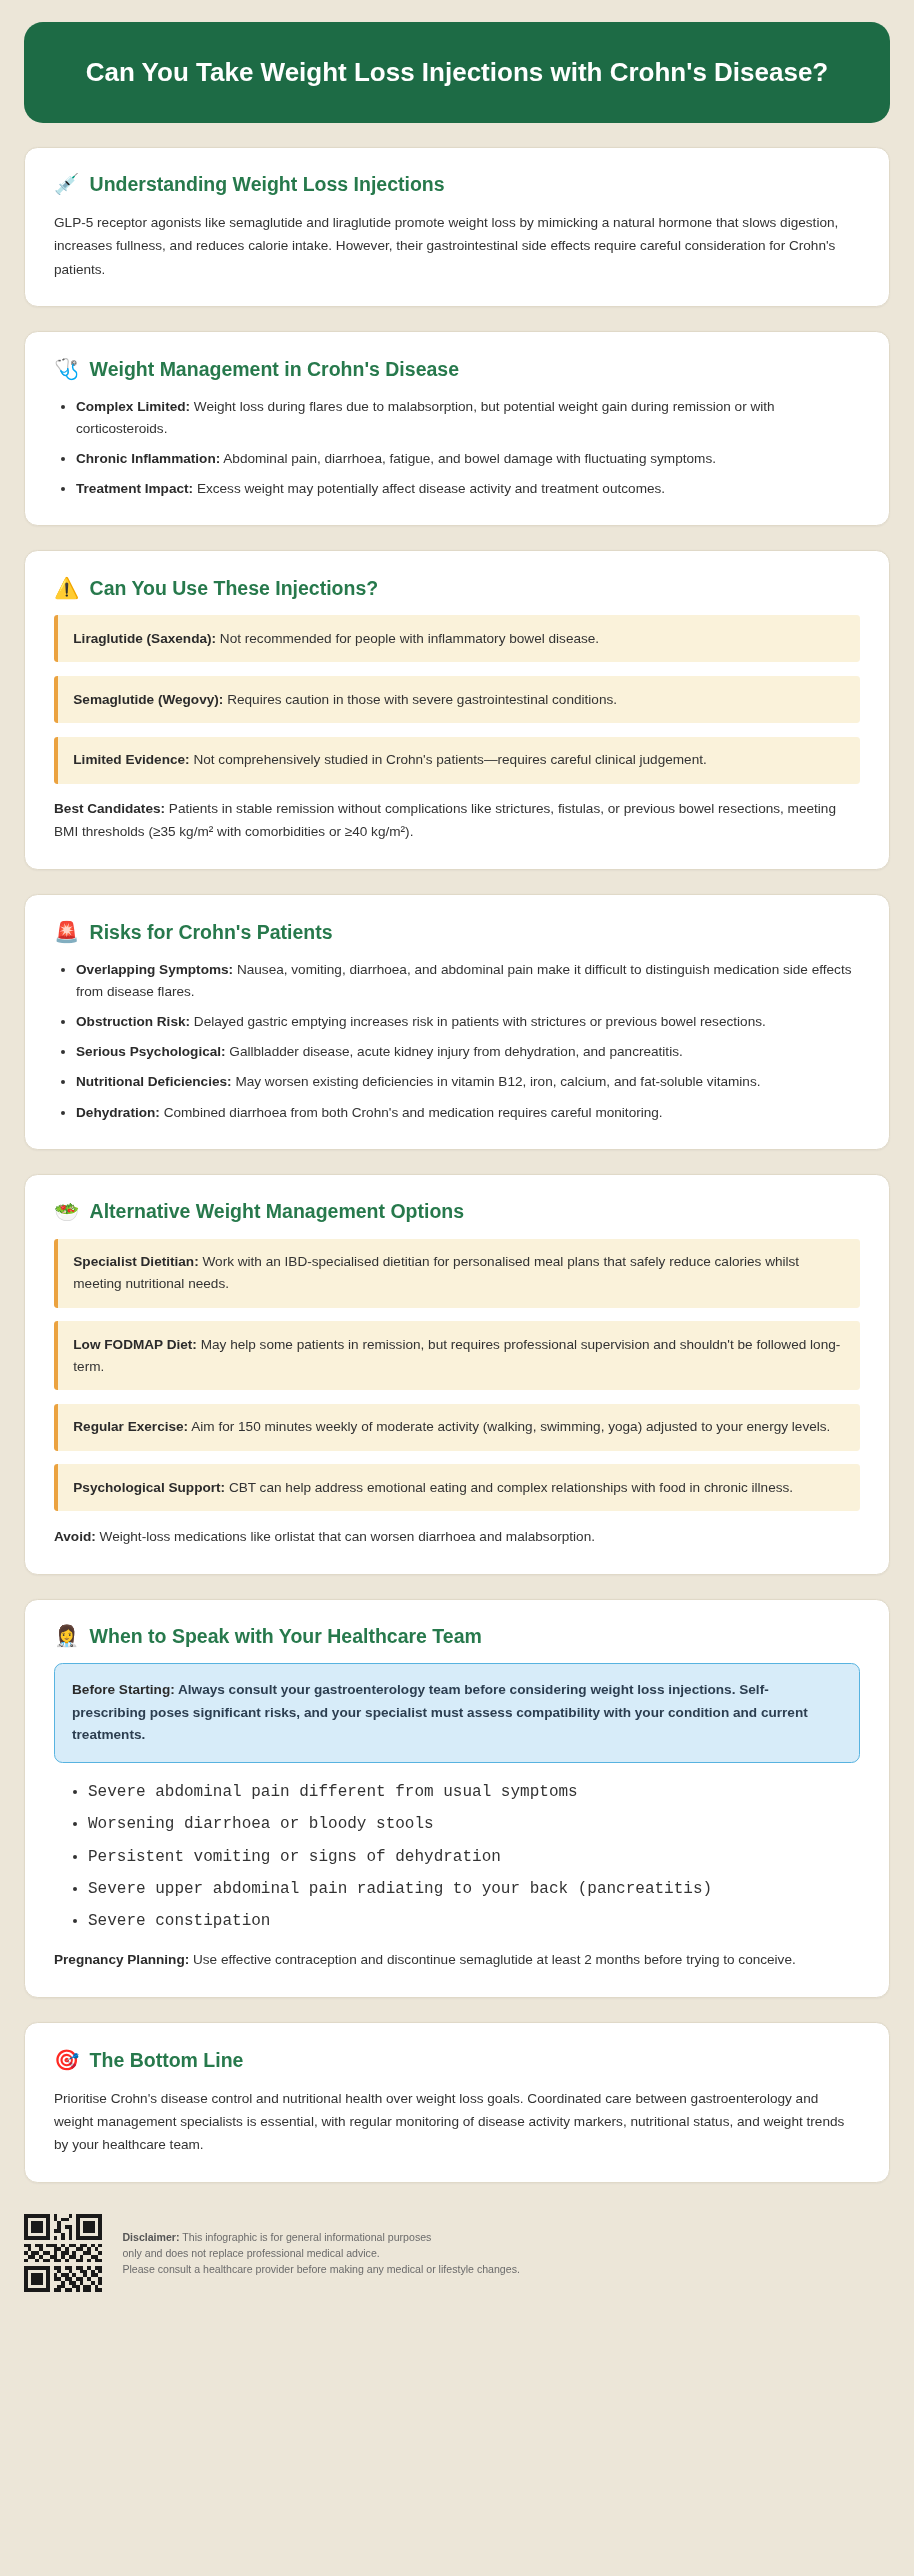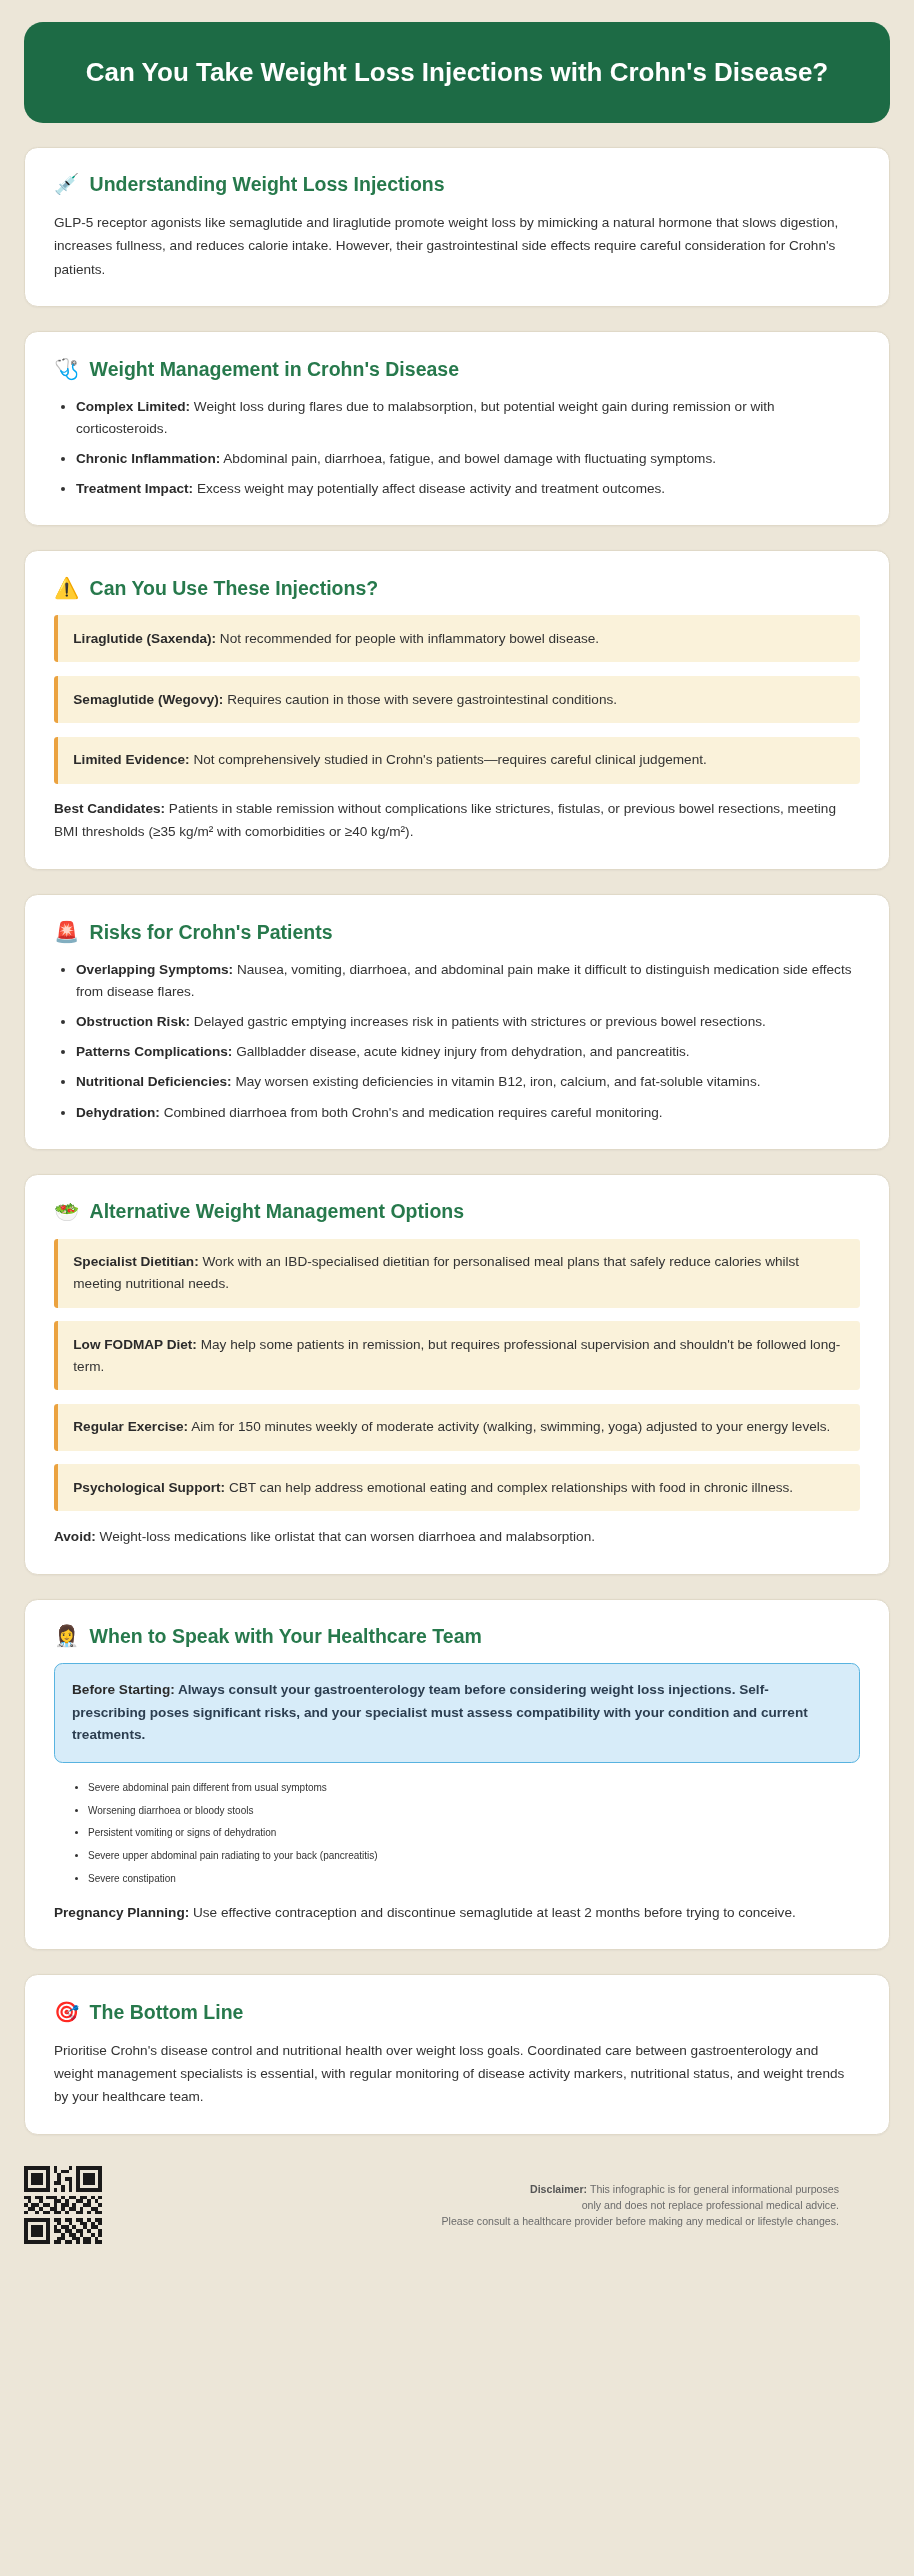--- a/index.html
+++ b/index.html
@@ -101,41 +101,42 @@
     font-size:13.6px;
     font-weight:bold;
     margin-bottom:10.2px;
   }
   ul.plain-list{
     list-style:disc;
     padding-left:34px;
     margin-bottom:13.6px;
   }
   ul.plain-list li{
-    font-size:10px;
+    font-size:16px;
     line-height:1.6;
     margin-bottom:6.8px;
+    font-family:Liberation Mono, monospace;
   }
   strong{color:#2b2b2b;}
   .footer{
     position:relative;
     margin-top:5.1px;
     min-height:93px;
     display:flex;
     align-items:center;
   }
   .qr{
     flex:0 0 auto;
     width:78px;
     height:78px;
     margin-right:20.4px;
   }
   .footer-text{
     flex:1 1 auto;
-    text-align:right;
+    text-align:left;
     color:#6b6b6b;
     font-size:10.6px;
     line-height:1.55;
     padding-right:51px;
   }
   .footer-text strong{color:#555555;}
 </style>
 </head>
 <body>
 
@@ -205,21 +206,21 @@
     <ul class="bullet-list">
       <li>
         <strong>Overlapping Symptoms:</strong>
         <span>Nausea, vomiting, diarrhoea, and abdominal pain make it difficult to distinguish medication side effects from disease flares.</span>
       </li>
       <li>
         <strong>Obstruction Risk:</strong>
         <span>Delayed gastric emptying increases risk in patients with strictures or previous bowel resections.</span>
       </li>
       <li>
-        <strong>Patterns Complications:</strong>
+        <strong>Serious Psychological:</strong>
         <span>Gallbladder disease, acute kidney injury from dehydration, and pancreatitis.</span>
       </li>
       <li>
         <strong>Nutritional Deficiencies:</strong>
         <span>May worsen existing deficiencies in vitamin B12, iron, calcium, and fat-soluble vitamins.</span>
       </li>
       <li>
         <strong>Dehydration:</strong>
         <span>Combined diarrhoea from both Crohn's and medication requires careful monitoring.</span>
       </li>

